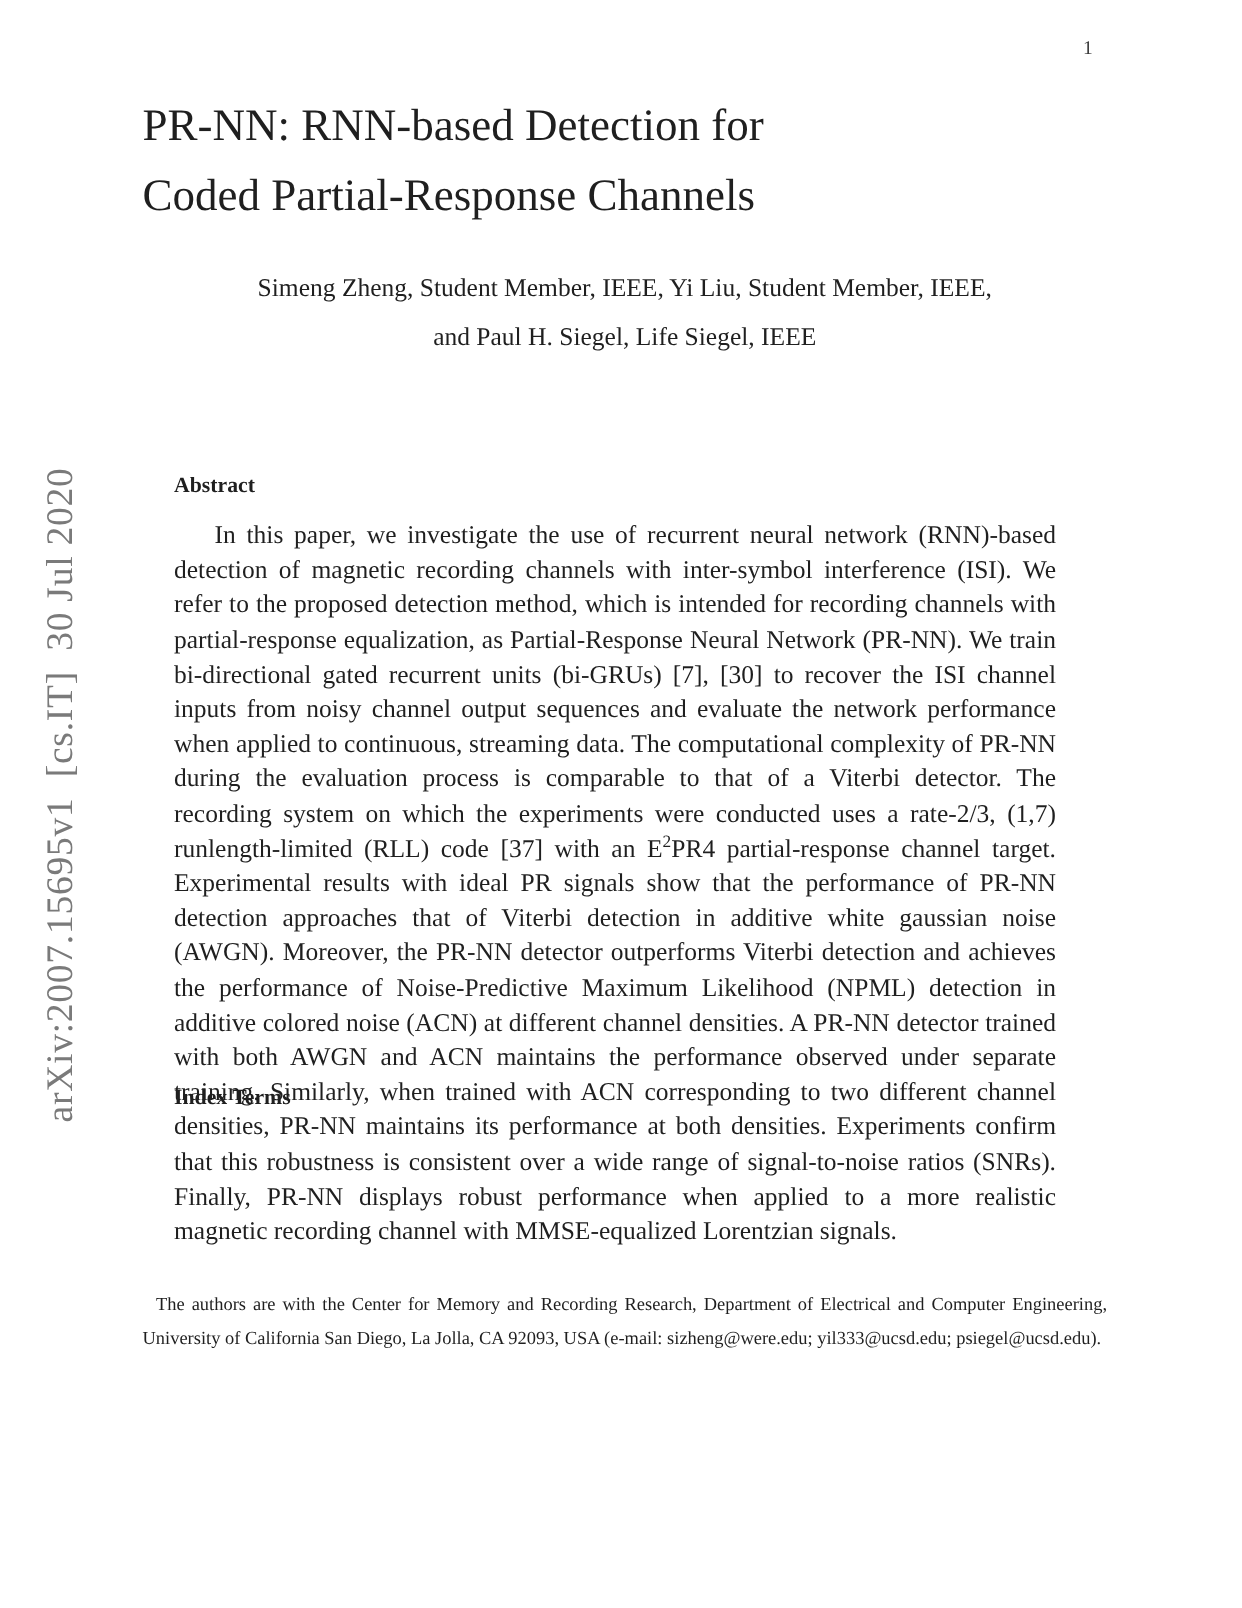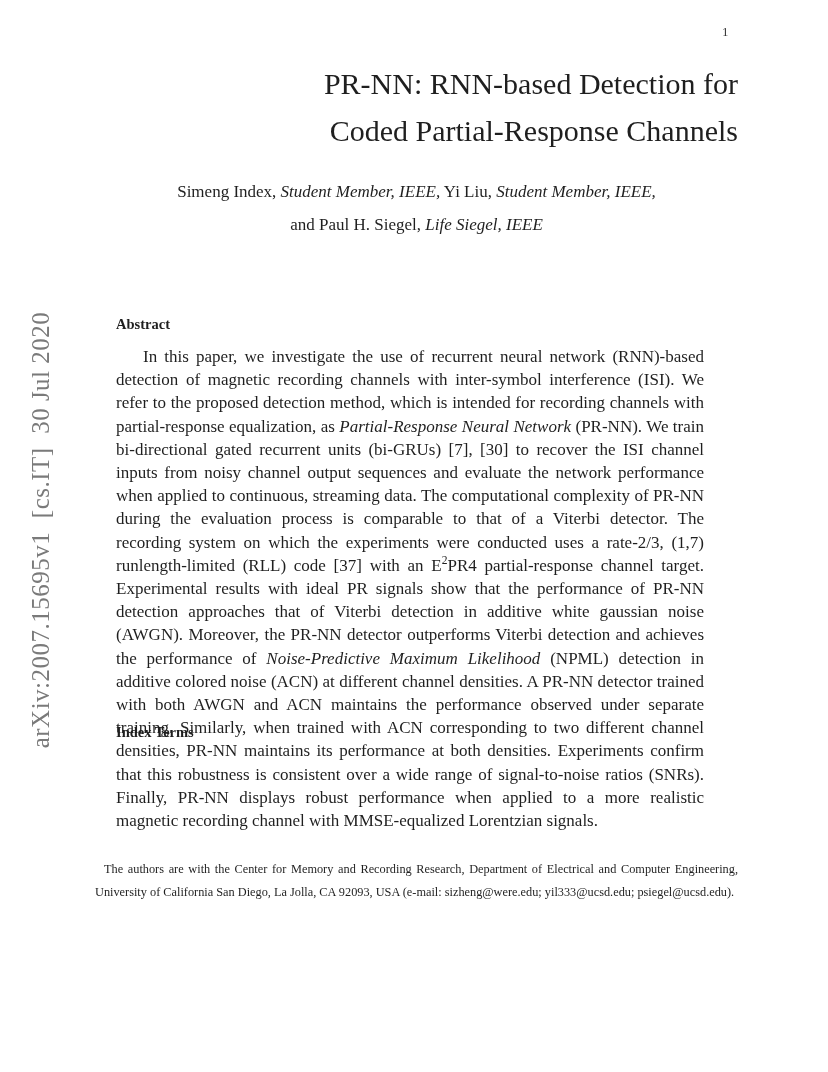--- a/index.html
+++ b/index.html
@@ -35,21 +35,21 @@
     left: 95px; top: 0;
     width: 643px; height: 1072px;
   }
   .title {
     position: absolute;
     top: 60px; left: 0; right: 0;
     margin: 0;
     font-size: 30px;
     font-weight: normal;
     line-height: 47px;
-    text-align: right;
+    text-align: left;
   }
   .title .title-line { display: block; }
   .authors {
     position: absolute;
     top: 175px; left: 0; right: 0;
     font-size: 17px;
     line-height: 33px;
     text-align: center;
   }
   .abstract {
@@ -82,40 +82,40 @@
   }
   .footnote {
     position: absolute;
     top: 858px; left: 0; right: 0;
     font-size: 12.3px;
     line-height: 22.5px;
     text-align: justify;
     text-indent: 9px;
   }
   .seg-sup { vertical-align: super; font-size: 0.68em; line-height: 0; }
-  .seg-italic { font-style: italic; }
+  .seg-italic { }
 </style>
 </head>
 <body>
 
 <div class="page">
 
   <div class="page-number">1</div>
 
   <div class="arxiv-sidebar">arXiv:2007.15695v1  [cs.IT]  30 Jul 2020</div>
 
   <div class="content">
 
     <h1 class="title">
       <span class="title-line">PR-NN: RNN-based Detection for</span>
       <span class="title-line">Coded Partial-Response Channels</span>
     </h1>
 
     <div class="authors">
-      <div><span class="seg-normal">Simeng Index, </span><span class="seg-italic">Student Member, IEEE,</span><span class="seg-normal"> Yi Liu, </span><span class="seg-italic">Student Member, IEEE,</span></div>
+      <div><span class="seg-normal">Simeng Zheng, </span><span class="seg-italic">Student Member, IEEE,</span><span class="seg-normal"> Yi Liu, </span><span class="seg-italic">Student Member, IEEE,</span></div>
       <div><span class="seg-normal">and Paul H. Siegel, </span><span class="seg-italic">Life Siegel, IEEE</span></div>
     </div>
 
     <section class="abstract">
       <h2 class="section-heading">Abstract</h2>
       <p class="body-par"><span class="seg-normal">In this paper, we investigate the use of recurrent neural network (RNN)-based detection of magnetic recording channels with inter-symbol interference (ISI). We refer to the proposed detection method, which is intended for recording channels with partial-response equalization, as </span><span class="seg-italic">Partial-Response Neural Network</span><span class="seg-normal"> (PR-NN). We train bi-directional gated recurrent units (bi-GRUs) [7], [30] to recover the ISI channel inputs from noisy channel output sequences and evaluate the network performance when applied to continuous, streaming data. The computational complexity of PR-NN during the evaluation process is comparable to that of a Viterbi detector. The recording system on which the experiments were conducted uses a rate-2/3, (1,7) runlength-limited (RLL) code [37] with an E</span><span class="seg-sup">2</span><span class="seg-normal">PR4 partial-response channel target. Experimental results with ideal PR signals show that the performance of PR-NN detection approaches that of Viterbi detection in additive white gaussian noise (AWGN). Moreover, the PR-NN detector outperforms Viterbi detection and achieves the performance of </span><span class="seg-italic">Noise-Predictive Maximum Likelihood</span><span class="seg-normal"> (NPML) detection in additive colored noise (ACN) at different channel densities. A PR-NN detector trained with both AWGN and ACN maintains the performance observed under separate training. Similarly, when trained with ACN corresponding to two different channel densities, PR-NN maintains its performance at both densities. Experiments confirm that this robustness is consistent over a wide range of signal-to-noise ratios (SNRs). Finally, PR-NN displays robust performance when applied to a more realistic magnetic recording channel with MMSE-equalized Lorentzian signals.</span></p>
     </section>
 
     <section class="index-terms">
       <h2 class="section-heading">Index Terms</h2>

